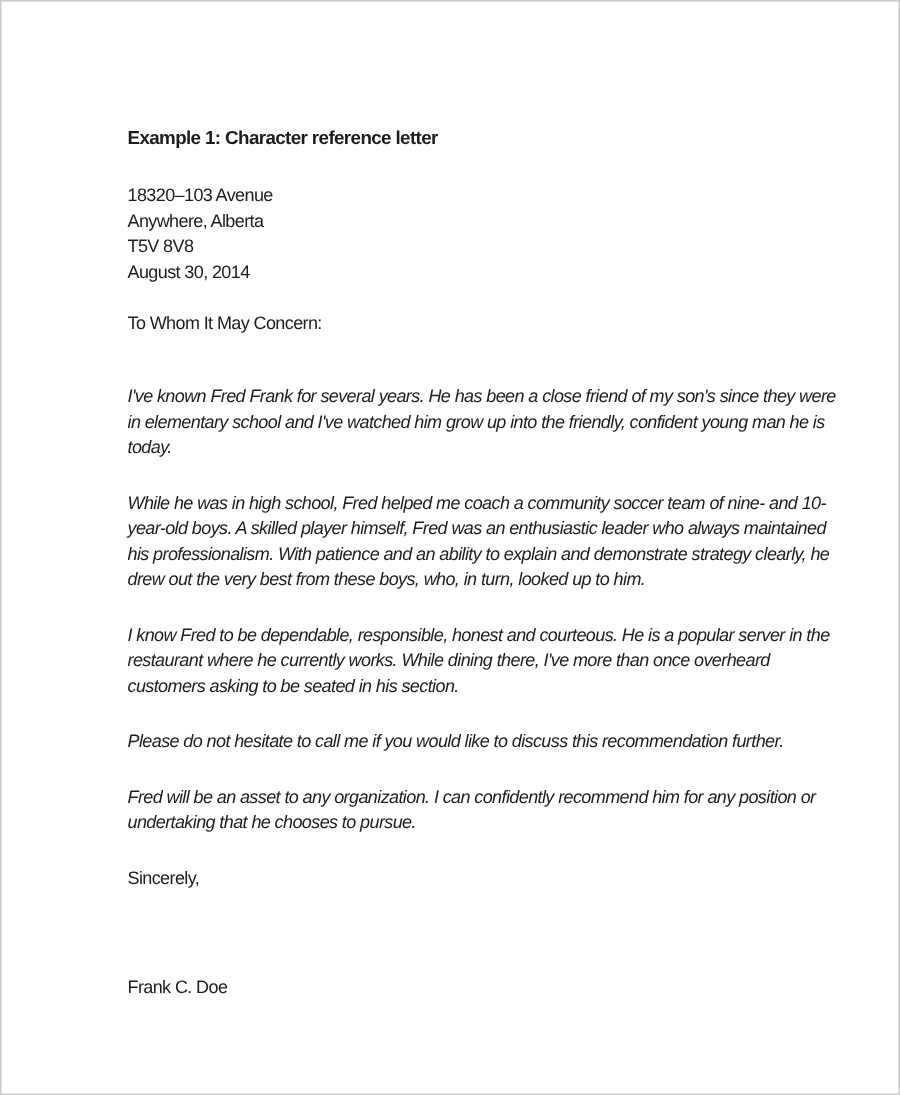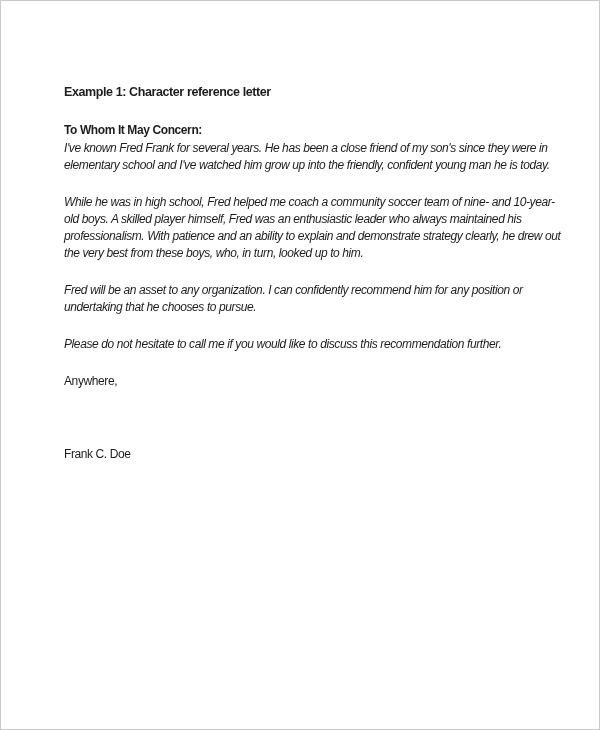--- a/index.html
+++ b/index.html
@@ -6,70 +6,76 @@
     margin: 0;
     padding: 0;
     background: #ffffff;
   }
   .page {
     box-sizing: border-box;
     width: 600px;
     height: 730px;
     background: #ffffff;
     border: 1px solid #c9c9c9;
-    padding: 83px 35px 0 63px;
+    padding: 83px 35px 0 84px;
     font-family: "Liberation Sans", sans-serif;
     font-size: 12px;
     line-height: 17px;
     letter-spacing: -0.4px;
     color: #1d1d1d;
     overflow: hidden;
   }
   .title {
     font-size: 12.5px;
     font-weight: bold;
     margin: 0 0 21px 0;
   }
   .sender {
     margin: 0 0 17px 0;
   }
   .salutation {
-    margin: 0 0 1px 0;
-    font-weight: bold;
+    margin: 0 0 32px 0;
   }
   .para {
     margin: 0 0 20px 0;
     max-width: 502px;
     font-style: italic;
   }
   .closing {
     margin: 0 0 56px 0;
   }
   .signature {
     margin: 0;
   }
 </style>
 </head>
 <body>
 
 <div class="page">
 
   <div class="title">Example 1: Character reference letter</div>
 
+  <div class="sender">
+    <div>18320–103 Avenue</div>
+    <div>Anywhere, Alberta</div>
+    <div>T5V 8V8</div>
+    <div>August 30, 2014</div>
+  </div>
 
   <div class="salutation">To Whom It May Concern:</div>
 
   <p class="para">I've known Fred Frank for several years. He has been a close friend of my son's since they were in elementary school and I've watched him grow up into the friendly, confident young man he is today.</p>
 
   <p class="para">While he was in high school, Fred helped me coach a community soccer team of nine- and 10-year-old boys. A skilled player himself, Fred was an enthusiastic leader who always maintained his professionalism. With patience and an ability to explain and demonstrate strategy clearly, he drew out the very best from these boys, who, in turn, looked up to him.</p>
 
+  <p class="para">I know Fred to be dependable, responsible, honest and courteous. He is a popular server in the restaurant where he currently works. While dining there, I've more than once overheard customers asking to be seated in his section.</p>
+
+  <p class="para">Please do not hesitate to call me if you would like to discuss this recommendation further.</p>
 
   <p class="para">Fred will be an asset to any organization. I can confidently recommend him for any position or undertaking that he chooses to pursue.</p>
 
-  <p class="para">Please do not hesitate to call me if you would like to discuss this recommendation further.</p>
-
-  <div class="closing">Anywhere,</div>
+  <div class="closing">Sincerely,</div>
 
   <div class="signature">
     <div>Frank C. Doe</div>
   </div>
 
 </div>
 
 </body></html>

